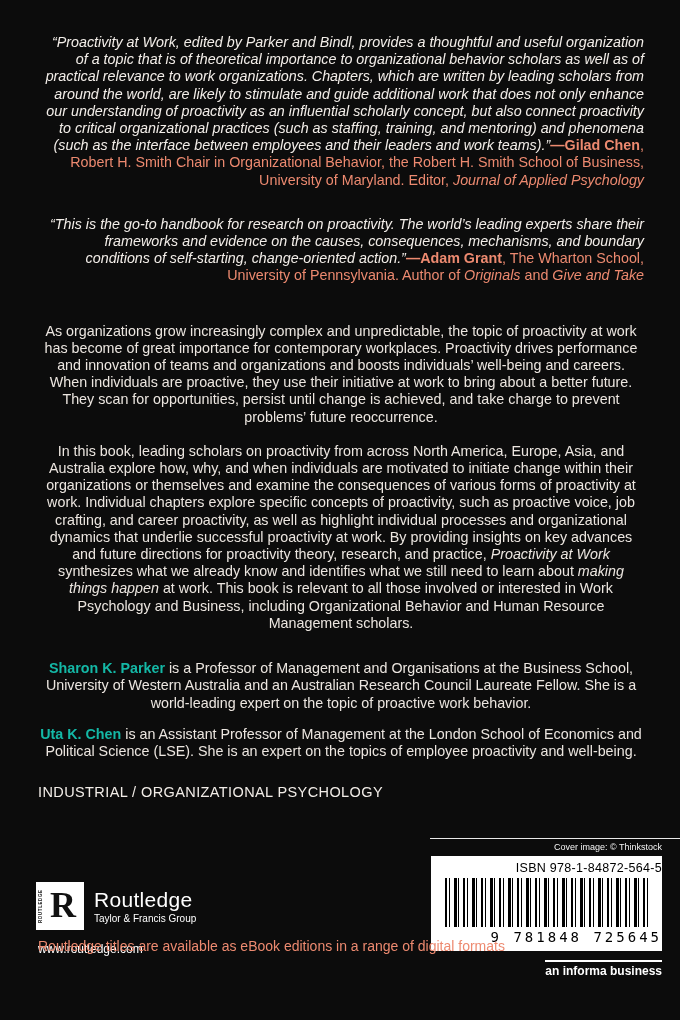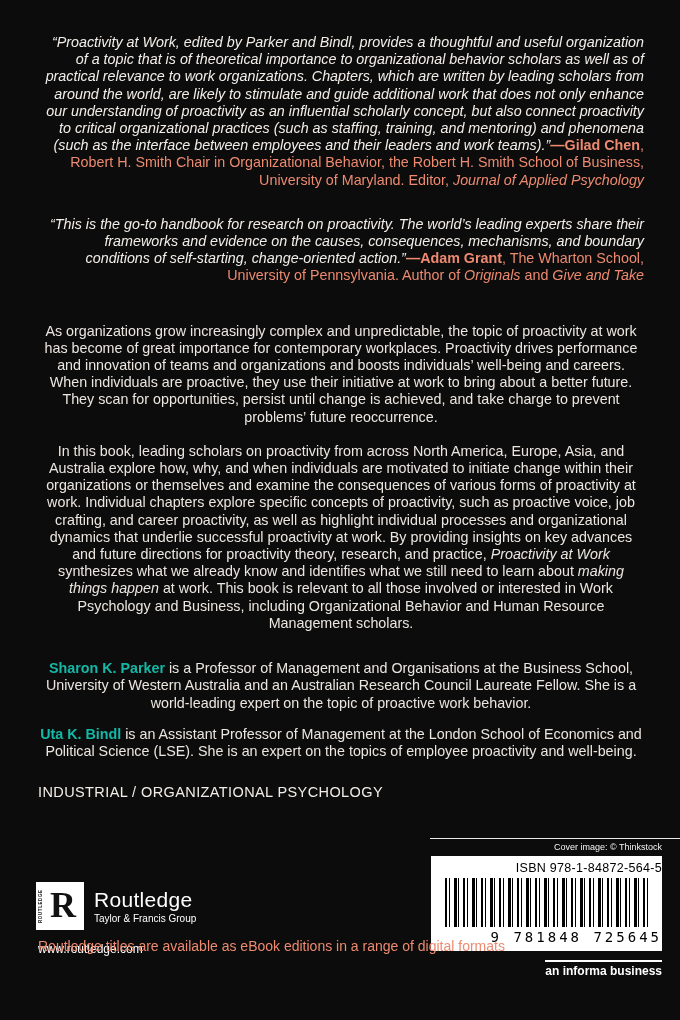--- a/index.html
+++ b/index.html
@@ -77,21 +77,21 @@
     <p class="para quote"><span class="qtext">“Proactivity at Work, edited by Parker and Bindl, provides a thoughtful and useful organization of a topic that is of theoretical importance to organizational behavior scholars as well as of practical relevance to work organizations. Chapters, which are written by leading scholars from around the world, are likely to stimulate and guide additional work that does not only enhance our understanding of proactivity as an influential scholarly concept, but also connect proactivity to critical organizational practices (such as staffing, training, and mentoring) and phenomena (such as the interface between employees and their leaders and work teams).”</span><span class="attr-name">—Gilad Chen</span><span class="attr">, Robert H. Smith Chair in Organizational Behavior, the Robert H. Smith School of Business, University of Maryland. Editor, </span><span class="attr ital">Journal of Applied Psychology</span></p>
 
     <p class="para quote last"><span class="qtext">“This is the go-to handbook for research on proactivity. The world’s leading experts share their frameworks and evidence on the causes, consequences, mechanisms, and boundary conditions of self-starting, change-oriented action.”</span><span class="attr-name">—Adam Grant</span><span class="attr">, The Wharton School, University of Pennsylvania. Author of </span><span class="attr ital">Originals</span><span class="attr"> and </span><span class="attr ital">Give and Take</span></p>
 
     <p class="para body-para">As organizations grow increasingly complex and unpredictable, the topic of proactivity at work has become of great importance for contemporary workplaces. Proactivity drives performance and innovation of teams and organizations and boosts individuals’ well-being and careers. When individuals are proactive, they use their initiative at work to bring about a better future. They scan for opportunities, persist until change is achieved, and take charge to prevent problems’ future reoccurrence.</p>
 
     <p class="para body-para wide-after"><span>In this book, leading scholars on proactivity from across North America, Europe, Asia, and Australia explore how, why, and when individuals are motivated to initiate change within their organizations or themselves and examine the consequences of various forms of proactivity at work. Individual chapters explore specific concepts of proactivity, such as proactive voice, job crafting, and career proactivity, as well as highlight individual processes and organizational dynamics that underlie successful proactivity at work. By providing insights on key advances and future directions for proactivity theory, research, and practice, </span><span class="ital">Proactivity at Work</span><span> synthesizes what we already know and identifies what we still need to learn about </span><span class="ital">making things happen</span><span> at work. This book is relevant to all those involved or interested in Work Psychology and Business, including Organizational Behavior and Human Resource Management scholars.</span></p>
 
     <p class="para body-para bio"><span class="bio-name">Sharon K. Parker</span><span> is a Professor of Management and Organisations at the Business School, University of Western Australia and an Australian Research Council Laureate Fellow. She is a world-leading expert on the topic of proactive work behavior.</span></p>
 
-    <p class="para body-para bio"><span class="bio-name">Uta K. Bindl</span><span> is an Assistant Professor of Management at the London School of Economics and Political Science (LSE). She is an expert on the topics of employee proactivity and well-being.</span></p>
+    <p class="para body-para bio"><span class="bio-name">Uta K. Chen</span><span> is an Assistant Professor of Management at the London School of Economics and Political Science (LSE). She is an expert on the topics of employee proactivity and well-being.</span></p>
 
     <div class="category">INDUSTRIAL / ORGANIZATIONAL PSYCHOLOGY</div>
 
   </div>
 
   <div class="credit-rule"></div>
   <div class="cover-credit">Cover image: © Thinkstock</div>
 
   <div class="barcode-box">
     <div class="isbn">ISBN 978-1-84872-564-5</div>

